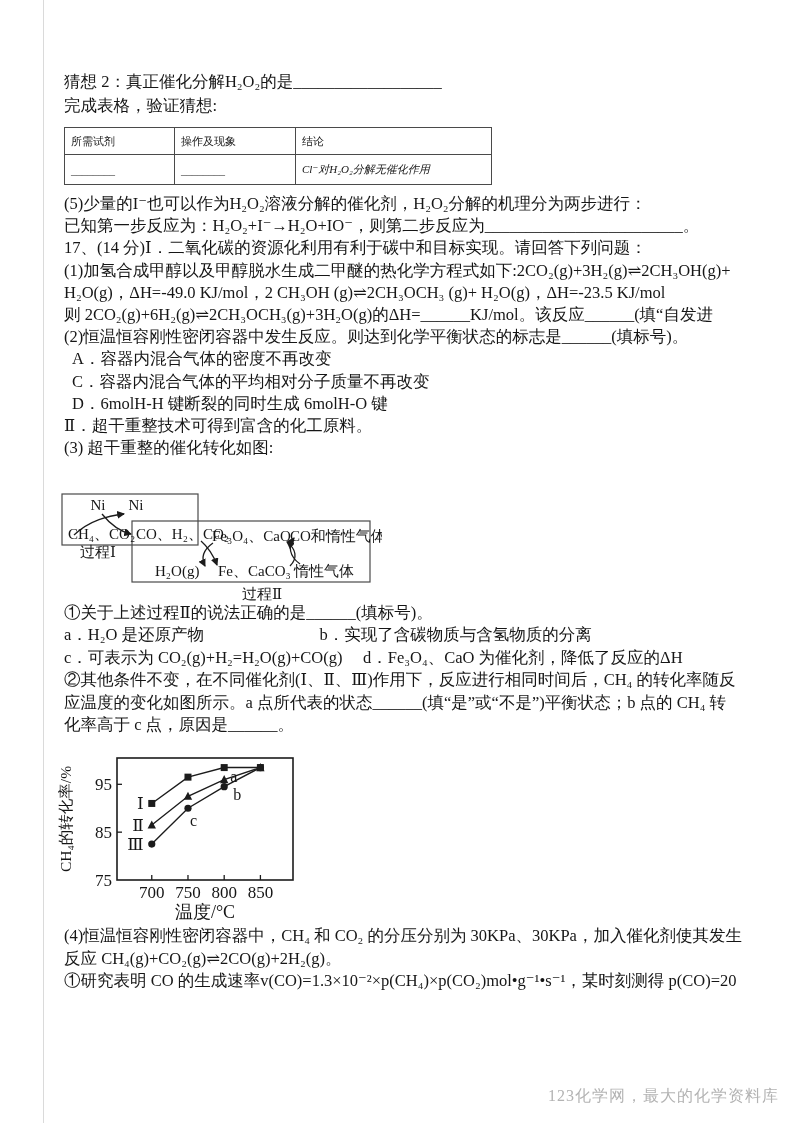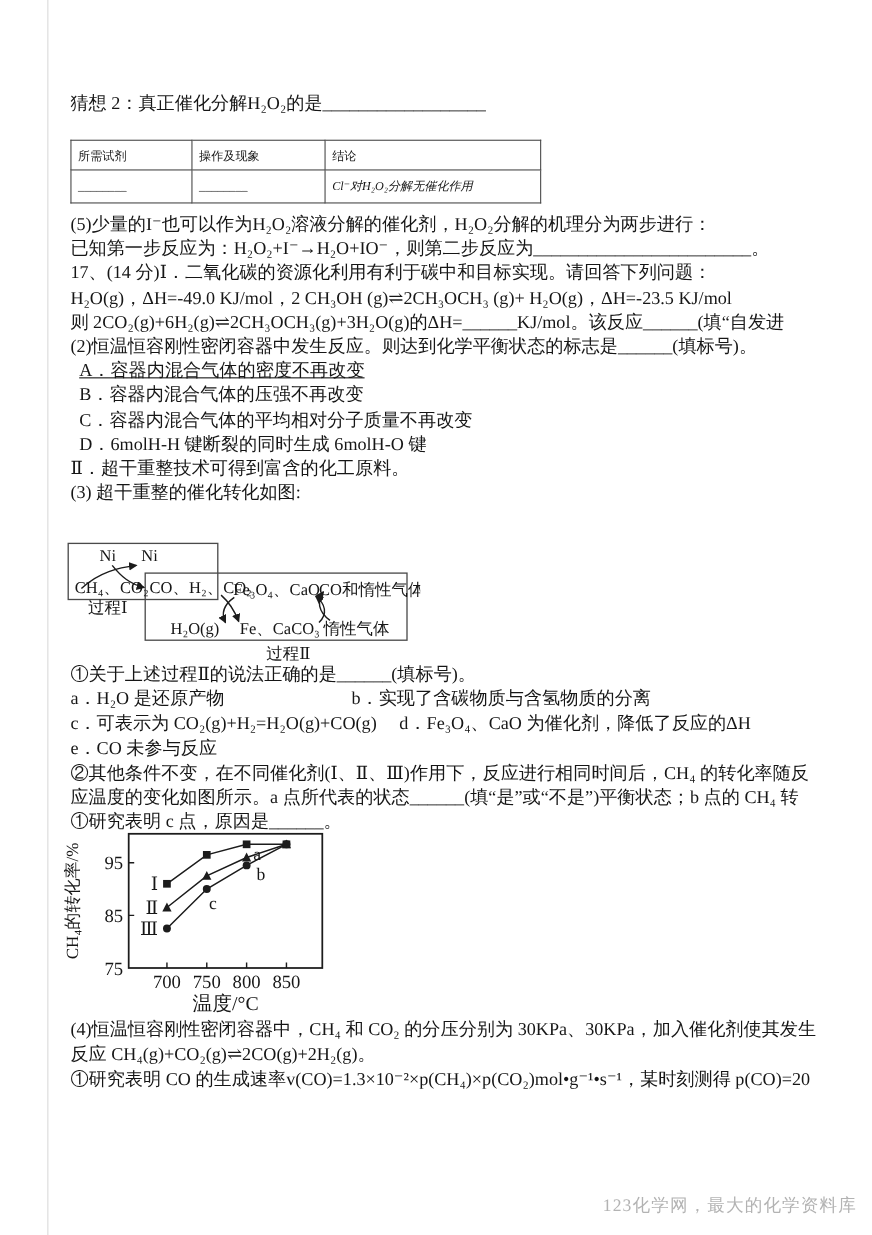--- a/index.html
+++ b/index.html
@@ -4,21 +4,21 @@
 <style>
   html,body { margin:0; padding:0; background:#ffffff; }
   .page {
     position:relative; width:793px; height:1123px; background:#ffffff;
     font-family:"Liberation Serif","DejaVu Serif",serif; color:#161616;
     overflow:hidden;
   }
   .margin-rule { position:absolute; left:43px; top:0; width:1px; height:1123px; background:#dadada; }
   .textblock { position:absolute; left:64px; width:686px; font-size:16.5px; }
   .textblock .tl { white-space:pre; height:var(--lh); line-height:var(--lh); }
-  #intro { top:70px;margin-top:12px; --lh:24px; }
+  #intro { top:70px; --lh:24px; }
   #body1 { top:193px; --lh:22.2px; }
   #body2 { top:602px; --lh:22.4px; }
   #body3 { top:925px; --lh:22.5px; }
   table.vtable {
     position:absolute; left:64px; top:127px; border-collapse:collapse;
     font-size:11px; table-layout:fixed;
   }
   table.vtable th, table.vtable td {
     border:1px solid #4a4a4a; font-weight:normal; text-align:left;
     padding:2px 6px; white-space:nowrap; overflow:hidden;
@@ -38,20 +38,21 @@
   }
 </style>
 </head>
 <body>
 
 <div class="page">
   <div class="margin-rule"></div>
 
   <div id="intro" class="textblock">
       <div class="tl">猜想 2：真正催化分解H₂O₂的是__________________</div>
+      <div class="tl">完成表格，验证猜想:</div>
     </div>
 
   <table class="vtable">
     <thead>
       <tr>
         <th class="c1">所需试剂</th>
         <th class="c2">操作及现象</th>
         <th class="c3">结论</th>
       </tr>
     </thead>
@@ -61,25 +62,25 @@
         <td class="c2">________</td>
         <td class="c3">Cl⁻对H₂O₂分解无催化作用</td>
       </tr>
     </tbody>
   </table>
 
   <div id="body1" class="textblock">
       <div class="tl">(5)少量的I⁻也可以作为H₂O₂溶液分解的催化剂，H₂O₂分解的机理分为两步进行：</div>
       <div class="tl">已知第一步反应为：H₂O₂+I⁻→H₂O+IO⁻，则第二步反应为________________________。</div>
       <div class="tl">17、(14 分)Ⅰ．二氧化碳的资源化利用有利于碳中和目标实现。请回答下列问题：</div>
+      <div class="tl">(1)加氢合成甲醇以及甲醇脱水生成二甲醚的热化学方程式如下:2CO₂(g)+3H₂(g)⇌2CH₃OH(g)+</div>
       <div class="tl">H₂O(g)，ΔH=-49.0 KJ/mol，2 CH₃OH (g)⇌2CH₃OCH₃ (g)+ H₂O(g)，ΔH=-23.5 KJ/mol</div>
       <div class="tl">则 2CO₂(g)+6H₂(g)⇌2CH₃OCH₃(g)+3H₂O(g)的ΔH=______KJ/mol。该反应______(填“自发进</div>
       <div class="tl">(2)恒温恒容刚性密闭容器中发生反应。则达到化学平衡状态的标志是______(填标号)。</div>
-      <div class="tl" style="padding-left: 8px; text-decoration: underline;">A．容器内混合气体的密度不再改变</div>
-      <div class="tl" style="padding-left: 8px;">B．容器内混合气体的压强不再改变</div>
+      <div class="tl" style="padding-left: 8px;">A．容器内混合气体的密度不再改变</div>
       <div class="tl" style="padding-left: 8px;">C．容器内混合气体的平均相对分子质量不再改变</div>
       <div class="tl" style="padding-left: 8px;">D．6molH-H 键断裂的同时生成 6molH-O 键</div>
       <div class="tl">Ⅱ．超干重整技术可得到富含的化工原料。</div>
       <div class="tl">(3) 超干重整的催化转化如图:</div>
     </div>
 
   <svg id="diagram" width="322" height="114" viewBox="0 0 322 114">
     <defs>
       <marker id="ah" markerWidth="8" markerHeight="8" refX="5.2" refY="3" orient="auto">
         <path d="M0,0 L6,3 L0,6 Z" fill="#1c1c1c"></path>
@@ -107,24 +108,23 @@
     <text x="158" y="84">Fe、CaCO₃</text>
     <text x="230" y="49">CO和惰性气体</text>
     <text x="234" y="84">惰性气体</text>
     <text x="182" y="107">过程Ⅱ</text>
   </svg>
 
   <div id="body2" class="textblock">
       <div class="tl">①关于上述过程Ⅱ的说法正确的是______(填标号)。</div>
       <div class="tl">a．H₂O 是还原产物　　　　　　　b．实现了含碳物质与含氢物质的分离</div>
       <div class="tl">c．可表示为 CO₂(g)+H₂=H₂O(g)+CO(g)　 d．Fe₃O₄、CaO 为催化剂，降低了反应的ΔH</div>
-      <div class="tl">e．CO 未参与反应</div>
       <div class="tl">②其他条件不变，在不同催化剂(Ⅰ、Ⅱ、Ⅲ)作用下，反应进行相同时间后，CH₄ 的转化率随反</div>
       <div class="tl">应温度的变化如图所示。a 点所代表的状态______(填“是”或“不是”)平衡状态；b 点的 CH₄ 转</div>
-      <div class="tl">①研究表明 c 点，原因是______。</div>
+      <div class="tl">化率高于 c 点，原因是______。</div>
     </div>
 
   <svg id="chart" width="292" height="170" viewBox="0 0 292 170">
       <rect x="59" y="2" width="176" height="122" fill="none" stroke="#1c1c1c" stroke-width="1.6"></rect>
       <line x1="93.76543209876543" y1="124" x2="93.76543209876543" y2="119" stroke="#1c1c1c" stroke-width="1.3"></line>
       <text x="93.76543209876543" y="142" text-anchor="middle" font-size="17">700</text>
       <line x1="129.97942386831275" y1="124" x2="129.97942386831275" y2="119" stroke="#1c1c1c" stroke-width="1.3"></line>
       <text x="129.97942386831275" y="142" text-anchor="middle" font-size="17">750</text>
       <line x1="166.19341563786008" y1="124" x2="166.19341563786008" y2="119" stroke="#1c1c1c" stroke-width="1.3"></line>
       <text x="166.19341563786008" y="142" text-anchor="middle" font-size="17">800</text>

